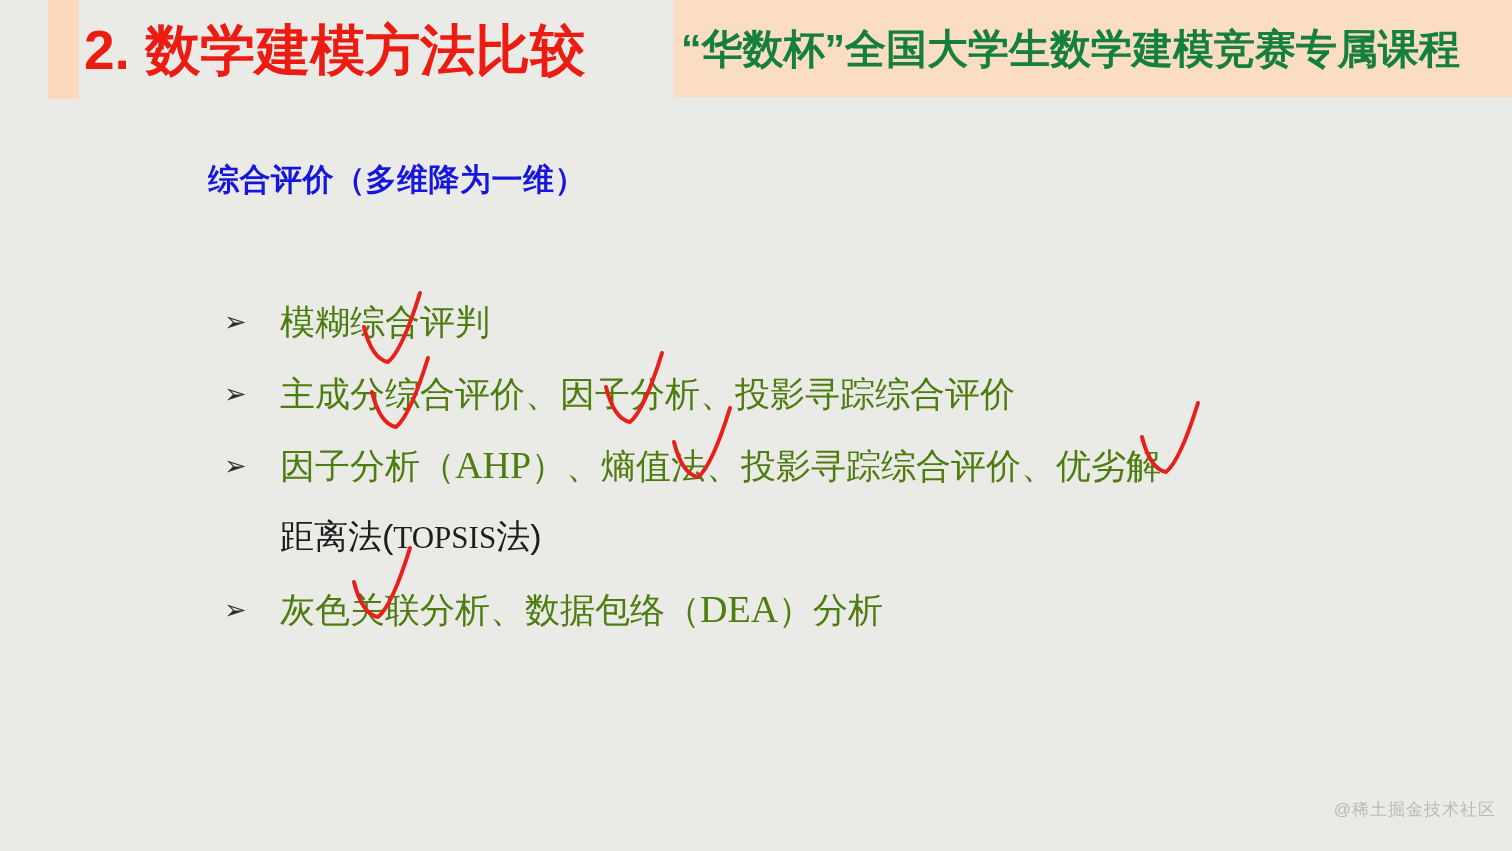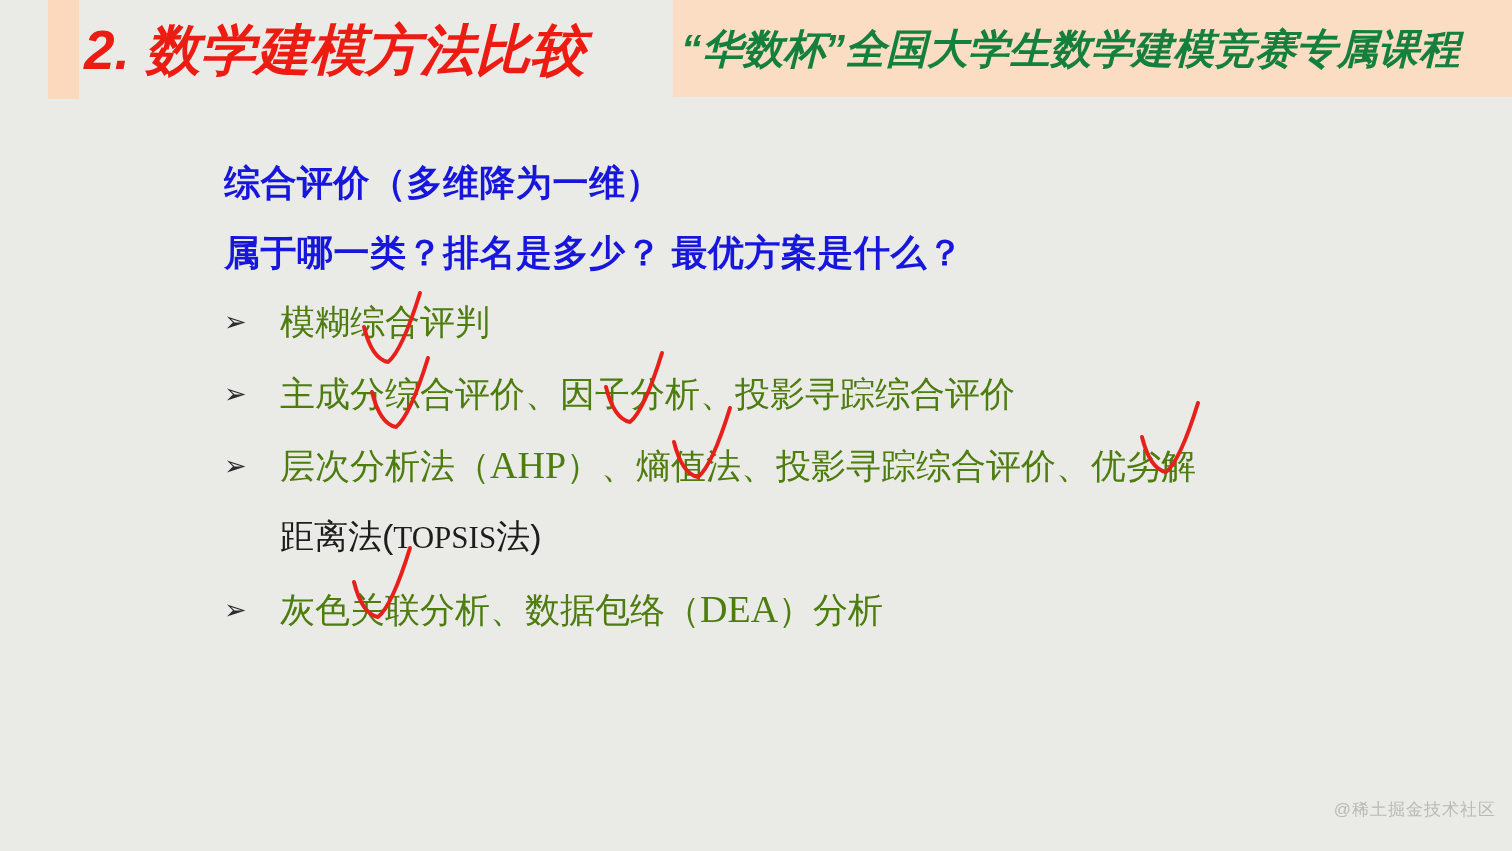--- a/index.html
+++ b/index.html
@@ -25,21 +25,20 @@
     overflow: hidden;
   }
 
   
   .header-band {
     position: absolute;
     left: 0;
     top: 0;
     width: 1204px;
     height: 99px;
-    font-style: italic;
   }
   .header-left-bar {
     position: absolute;
     left: 48px;
     top: 0;
     width: 31px;
     height: 99px;
     background: #fcd9bd;
   }
   .header-right-block {
@@ -82,27 +81,27 @@
   .body-area {
     position: absolute;
     left: 0;
     top: 99px;
     width: 1512px;
     height: 752px;
   }
 
   .lead-line {
     position: absolute;
-    left: 224px;
-    font-size: 36px;
+    left: 208px;
+    font-size: 31px;
     font-weight: 700;
     color: #1616dc;
     white-space: nowrap;
     letter-spacing: 0.5px;
-    font-family: Liberation Serif, serif;
+    font-family: Liberation Sans, sans-serif;
   }
   .lead-1 { top: 60px; }
   .lead-2 { top: 130px; }
 
   .bullet-list {
     position: absolute;
     left: 224px;
     top: 195px;
     width: 1230px;
   }
@@ -178,42 +177,41 @@
     <div class="header-left-bar"></div>
     <div class="header-right-block"></div>
     <div class="header-title">2. 数学建模方法比较</div>
     <div class="header-subtitle">“华数杯”全国大学生数学建模竞赛专属课程</div>
   </div>
 
   <div class="body-area">
 
     <div class="lead-line lead-1">综合评价（多维降为一维）</div>
 
-    <div class="lead-line lead-2">属于哪一类？排名是多少？ 最优方案是什么？</div>
 
     <div class="bullet-list">
 
       <div>
         <div class="bullet-row">
           <span class="bullet-marker">➢</span>
           <span class="bullet-text">模糊综合评判</span>
         </div>
       </div>
 
       <div>
         <div class="bullet-row">
           <span class="bullet-marker">➢</span>
           <span class="bullet-text">主成分综合评价、因子分析、投影寻踪综合评价</span>
         </div>
       </div>
 
       <div>
         <div class="bullet-row">
           <span class="bullet-marker">➢</span>
-          <span class="bullet-text"><span>层次分析法（</span><span class="latin">AHP</span><span>）、熵值法、投影寻踪综合评价、优劣解</span></span>
+          <span class="bullet-text"><span>因子分析（</span><span class="latin">AHP</span><span>）、熵值法、投影寻踪综合评价、优劣解</span></span>
         </div>
         <div class="cont-line"><span>距离法(</span><span class="latin-small">TOPSIS</span><span>法)</span></div>
       </div>
 
       <div style="margin-top:18px;">
         <div class="bullet-row">
           <span class="bullet-marker">➢</span>
           <span class="bullet-text"><span>灰色关联分析、数据包络（</span><span class="latin">DEA</span><span>）分析</span></span>
         </div>
       </div>

